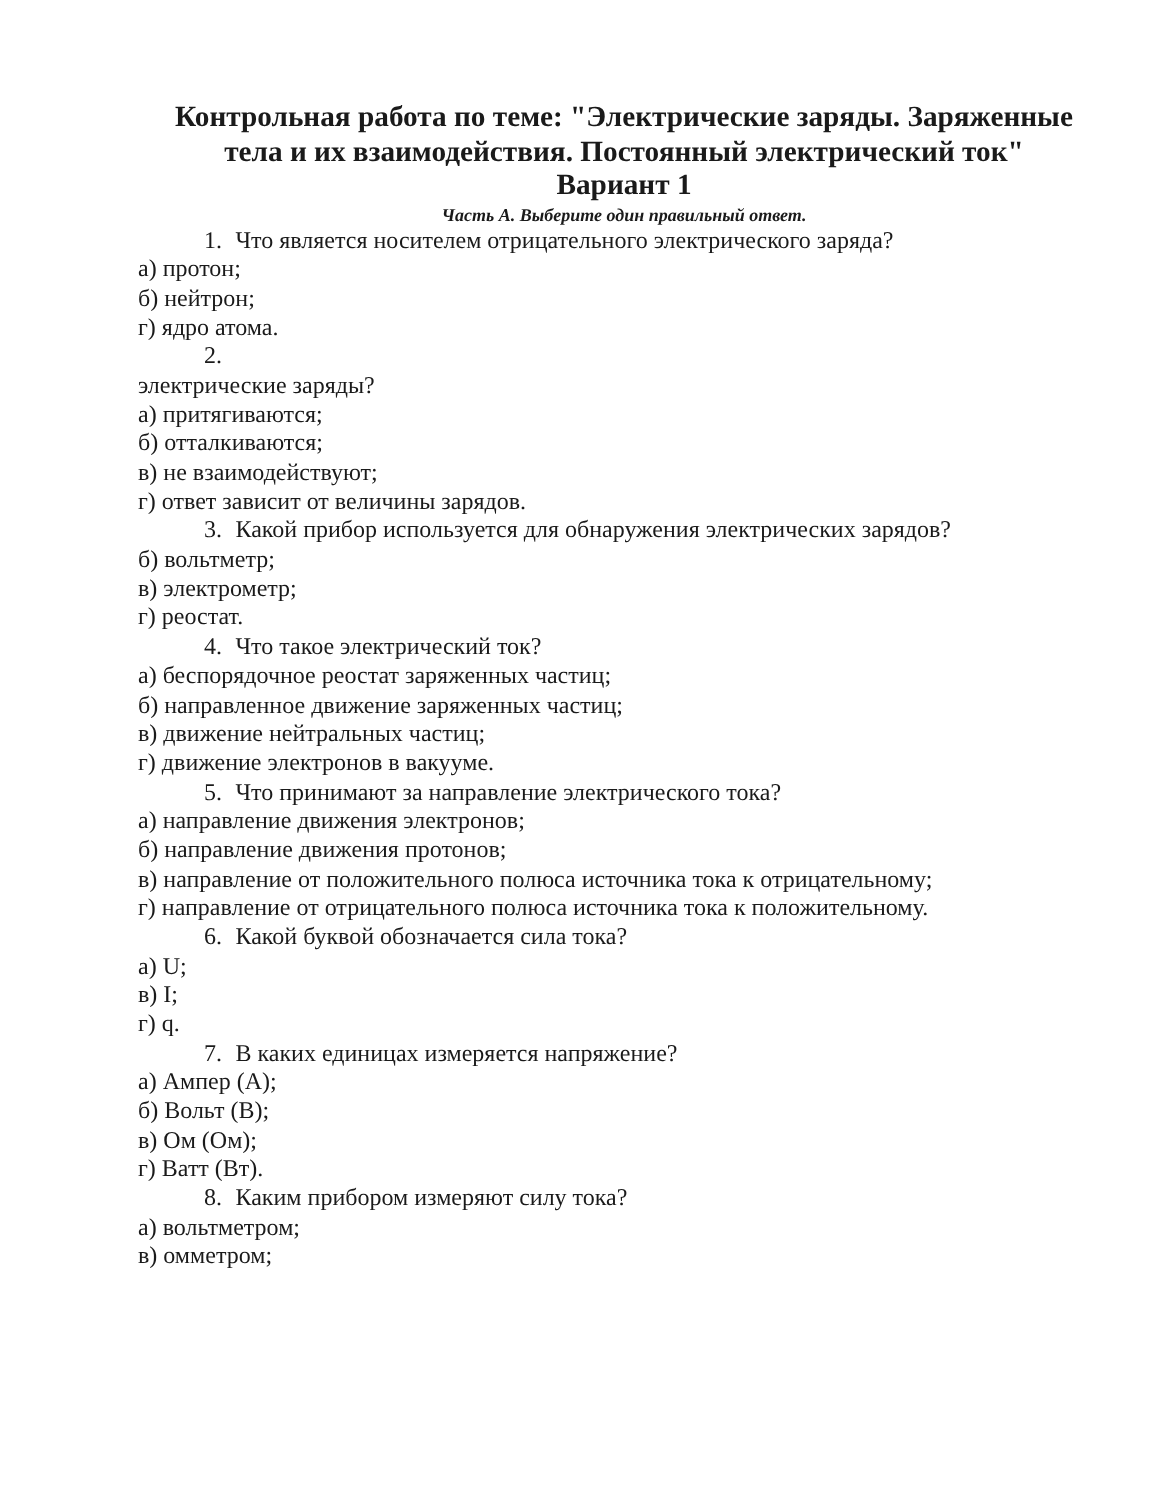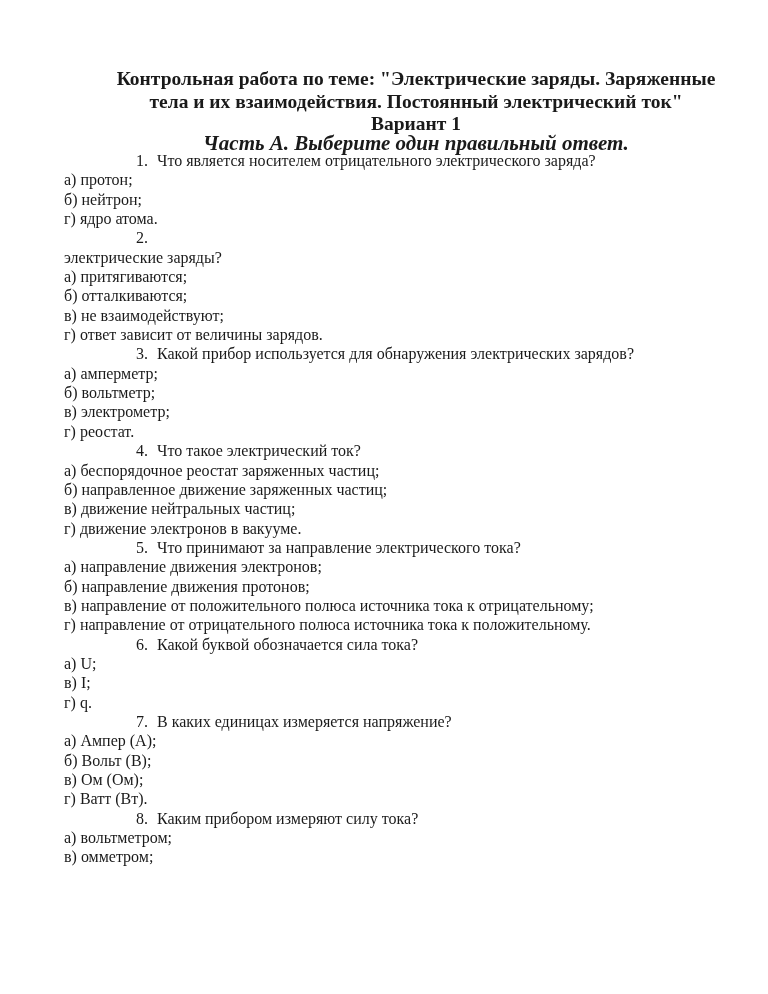--- a/index.html
+++ b/index.html
@@ -9,31 +9,31 @@
     color: #1a1a1a;
   }
   .page { position: absolute; left: 0; top: 0; width: 768px; height: 994px; }
   .title {
     position: absolute; left: 96px; width: 640px; top: 68px;
     text-align: center; font-weight: bold; font-size: 19.5px; line-height: 22.5px;
   }
   .title div { white-space: nowrap; }
   .subtitle {
     position: absolute; left: 96px; width: 640px; top: 134px;
-    text-align: center; font-weight: bold; font-style: italic; font-size: 21px; line-height: 19px;
+    text-align: center; font-weight: bold; font-style: italic; font-size: 12px; line-height: 19px;
   }
   .questions {
     position: absolute; left: 0; top: 151px; width: 768px;
     font-size: 16px; line-height: 19.35px;
   }
   .q { position: relative; }
   .q-line { display: flex; }
   .q-num { width: 157px; text-align: right; box-sizing: border-box; padding-right: 9px; flex: 0 0 157px; }
   .q-text { white-space: nowrap; }
-  .ans { padding-left: 64px; white-space: nowrap; }
+  .ans { padding-left: 64px; white-space: nowrap; margin-left: 28px; }
 </style>
 </head>
 <body>
 
 <div class="page">
   <div class="title">
     <div>Контрольная работа по теме: "Электрические заряды. Заряженные</div>
     <div>тела и их взаимодействия. Постоянный электрический ток"</div>
     <div>Вариант 1</div>
   </div>
@@ -60,21 +60,20 @@
       <div class="ans">б) отталкиваются;</div>
       <div class="ans">в) не взаимодействуют;</div>
       <div class="ans">г) ответ зависит от величины зарядов.</div>
     </div>
 
     <div class="q">
       <div class="q-line">
           <span class="q-num">3.</span>
           <span class="q-text">Какой прибор используется для обнаружения электрических зарядов?</span>
         </div>
-      <div class="ans">а) амперметр;</div>
       <div class="ans">б) вольтметр;</div>
       <div class="ans">в) электрометр;</div>
       <div class="ans">г) реостат.</div>
     </div>
 
     <div class="q">
       <div class="q-line">
           <span class="q-num">4.</span>
           <span class="q-text">Что такое электрический ток?</span>
         </div>

